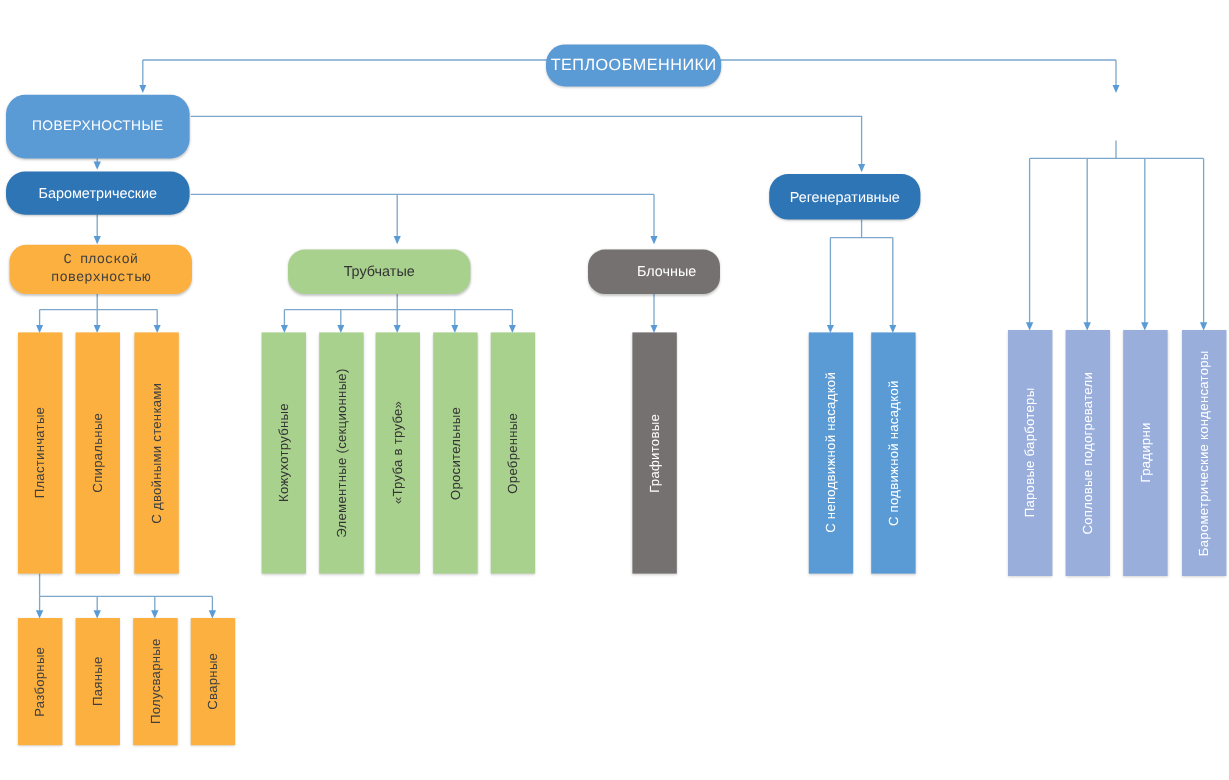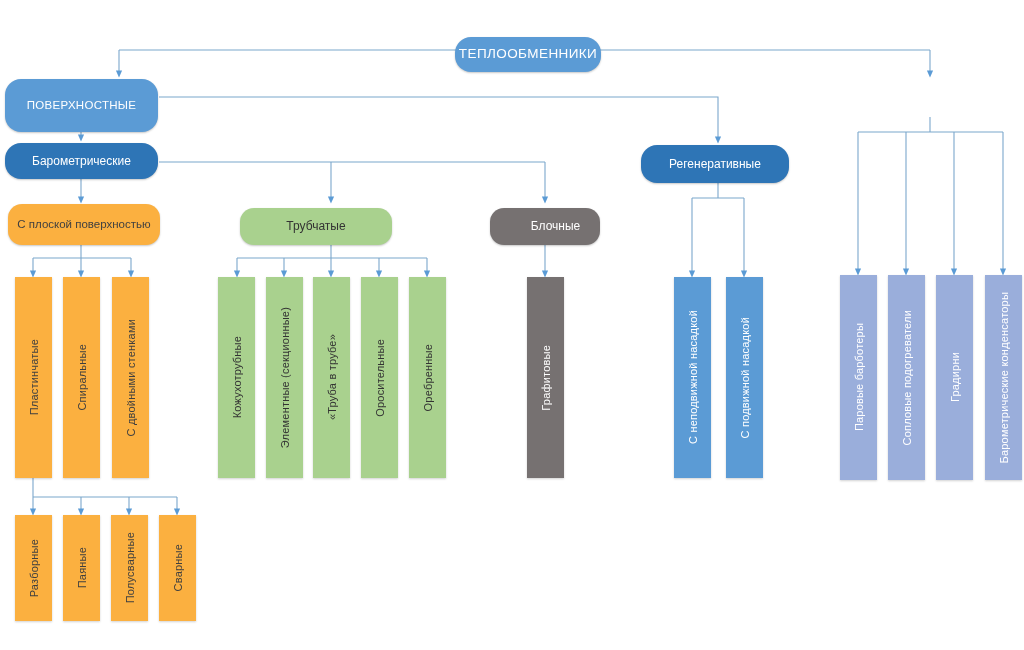--- a/index.html
+++ b/index.html
@@ -139,25 +139,25 @@
 
   <div class="node lvl1" style="left:5px;top:79px;width:153px;height:53px;">
     <span>ПОВЕРХНОСТНЫЕ</span>
   </div>
 
 
   <div class="node dark" style="left:5px;top:143px;width:153px;height:36px;">
     <span>Барометрические</span>
   </div>
 
-  <div class="node dark" style="left:641px;top:145px;width:148px;height:38px;">
+  <div class="node dark" style="left:641px;top:145px;width:126px;height:38px;">
     <span>Регенеративные</span>
   </div>
 
-  <div class="node orange" style="left:8px;top:204px;width:152px;height:41px;">
+  <div class="node orange" style="left:8px;top:204px;width:152px;height:41px;font-family:Liberation Mono, monospace;">
     <span>С плоской поверхностью</span>
   </div>
 
   <div class="node green" style="left:240px;top:208px;width:152px;height:37px;">
     <span>Трубчатые</span>
   </div>
 
   <div class="node gray" style="left:490px;top:208px;width:110px;height:37px;padding-left:27px;">
     <span>Блочные</span>
   </div>

